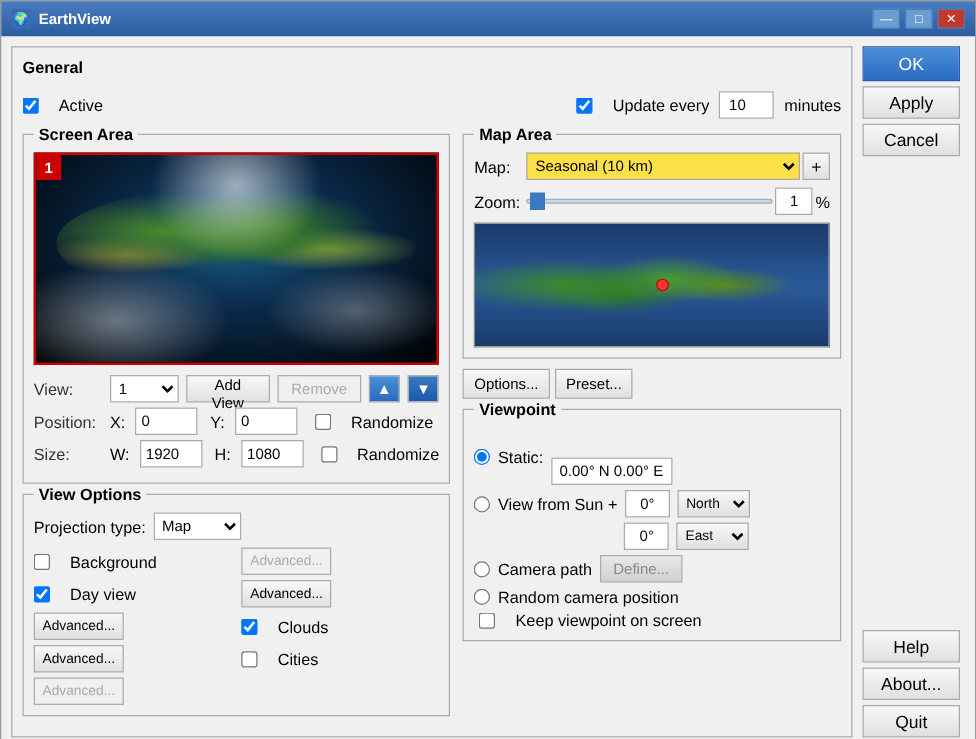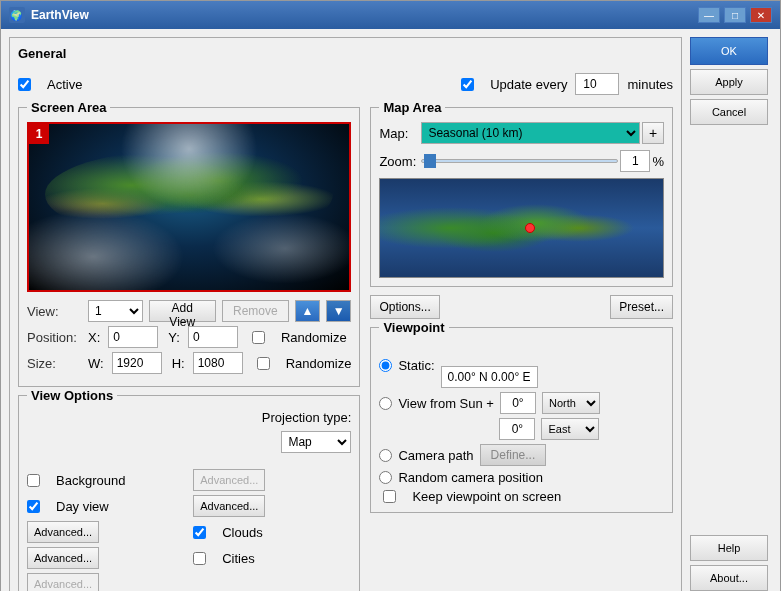--- a/index.html
+++ b/index.html
@@ -255,37 +255,36 @@
 
     input[type="text"] {
       height: 22px;
       border: 1px solid #aaa;
       padding: 2px 4px;
       font-size: 12px;
       background: white;
     }
     .projection-row {
       display: flex;
-      align-items: flex-end;
+      align-items: center;
       gap: 6px;
-      margin-bottom: 16px;
-      flex-direction: column;
+      margin-bottom: 6px;
     }
     .map-row {
       display: flex;
       align-items: center;
       gap: 2px;
       margin-bottom: 6px;
     }
     .map-label { min-width: 40px; }
     .map-select {
       flex: 1;
       height: 22px;
       border: 1px solid #aaa;
-      background: #14b8a6;
+      background: #fde047;
       font-size: 12px;
     }
     .plus-btn {
       width: 22px;
       height: 22px;
       background: linear-gradient(to bottom, #f8f8f8, #e0e0e0);
       border: 1px solid #aaa;
       cursor: pointer;
       font-size: 14px;
       display: flex;
@@ -380,21 +379,21 @@
     }
     input[type="radio"] { cursor: pointer; }
 
     
     .right-btn {
       width: 78px;
       height: 26px;
       background: linear-gradient(to bottom, #f8f8f8, #e0e0e0);
       border: 1px solid #aaa;
       cursor: pointer;
-      font-size: 11px;
+      font-size: 14px;
     }
     .right-btn.ok {
       background: linear-gradient(to bottom, #4a90d9, #2a6abf);
       color: white;
       border-color: #2a5aaf;
       height: 28px;
     }
     .spacer { flex: 1; }
   </style>
 </head>
@@ -566,21 +565,21 @@
                 <input type="text" value="1" style="width: 30px; height: 22px; border: 1px solid rgb(170, 170, 170); font-size: 12px; text-align: center;">
                 <span>%</span>
               </div>
 
               <div class="map-preview">
                 <div class="map-preview-earth"></div>
                 <div class="map-dot"></div>
               </div>
             </div>
 
-            <div style="display:flex;gap:22px;margin-bottom:8px;justify-content:space-between;">
+            <div style="display:flex;gap:4px;margin-bottom:8px;justify-content:flex-start;">
               <button class="btn" style="height:24px;font-size:12px;padding:0 8px;">Options...</button>
               <button class="btn" style="height:24px;font-size:12px;padding:0 8px;">Preset...</button>
             </div>
 
             <div class="section-box" style="padding-top:14px;">
               <span class="section-label">Viewpoint</span>
 
               <div class="radio-row">
                 <input type="radio" name="viewpoint" checked="" style="">
                 <span>Static:</span>

